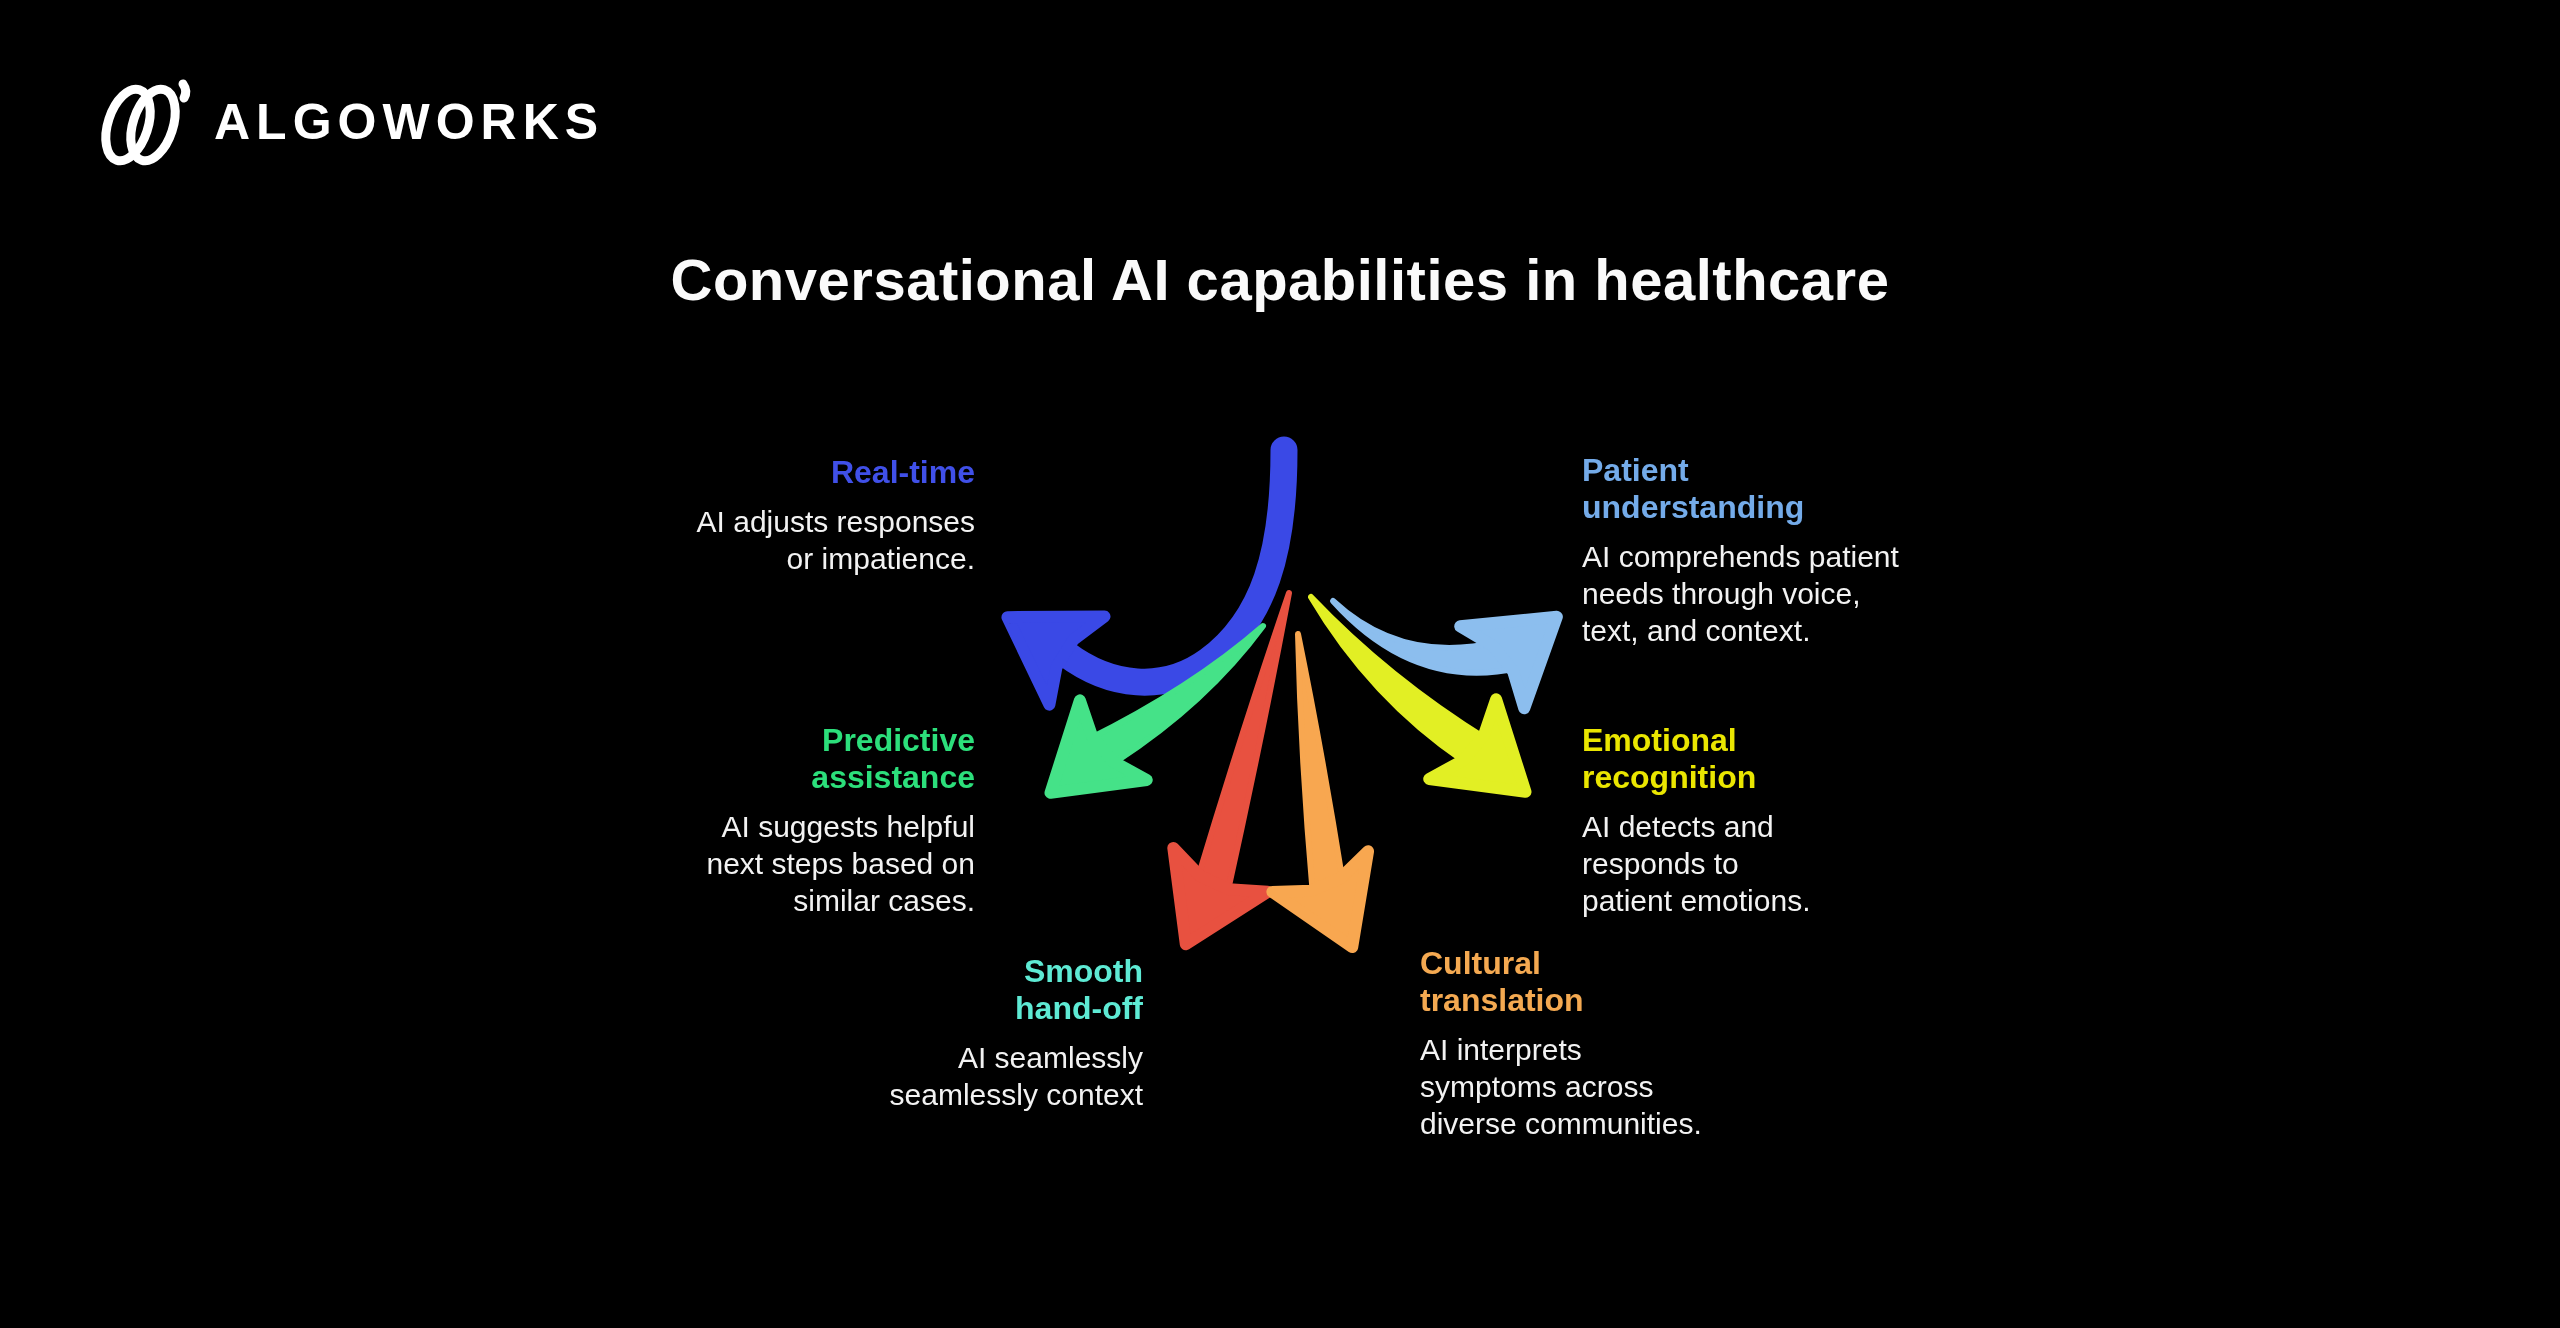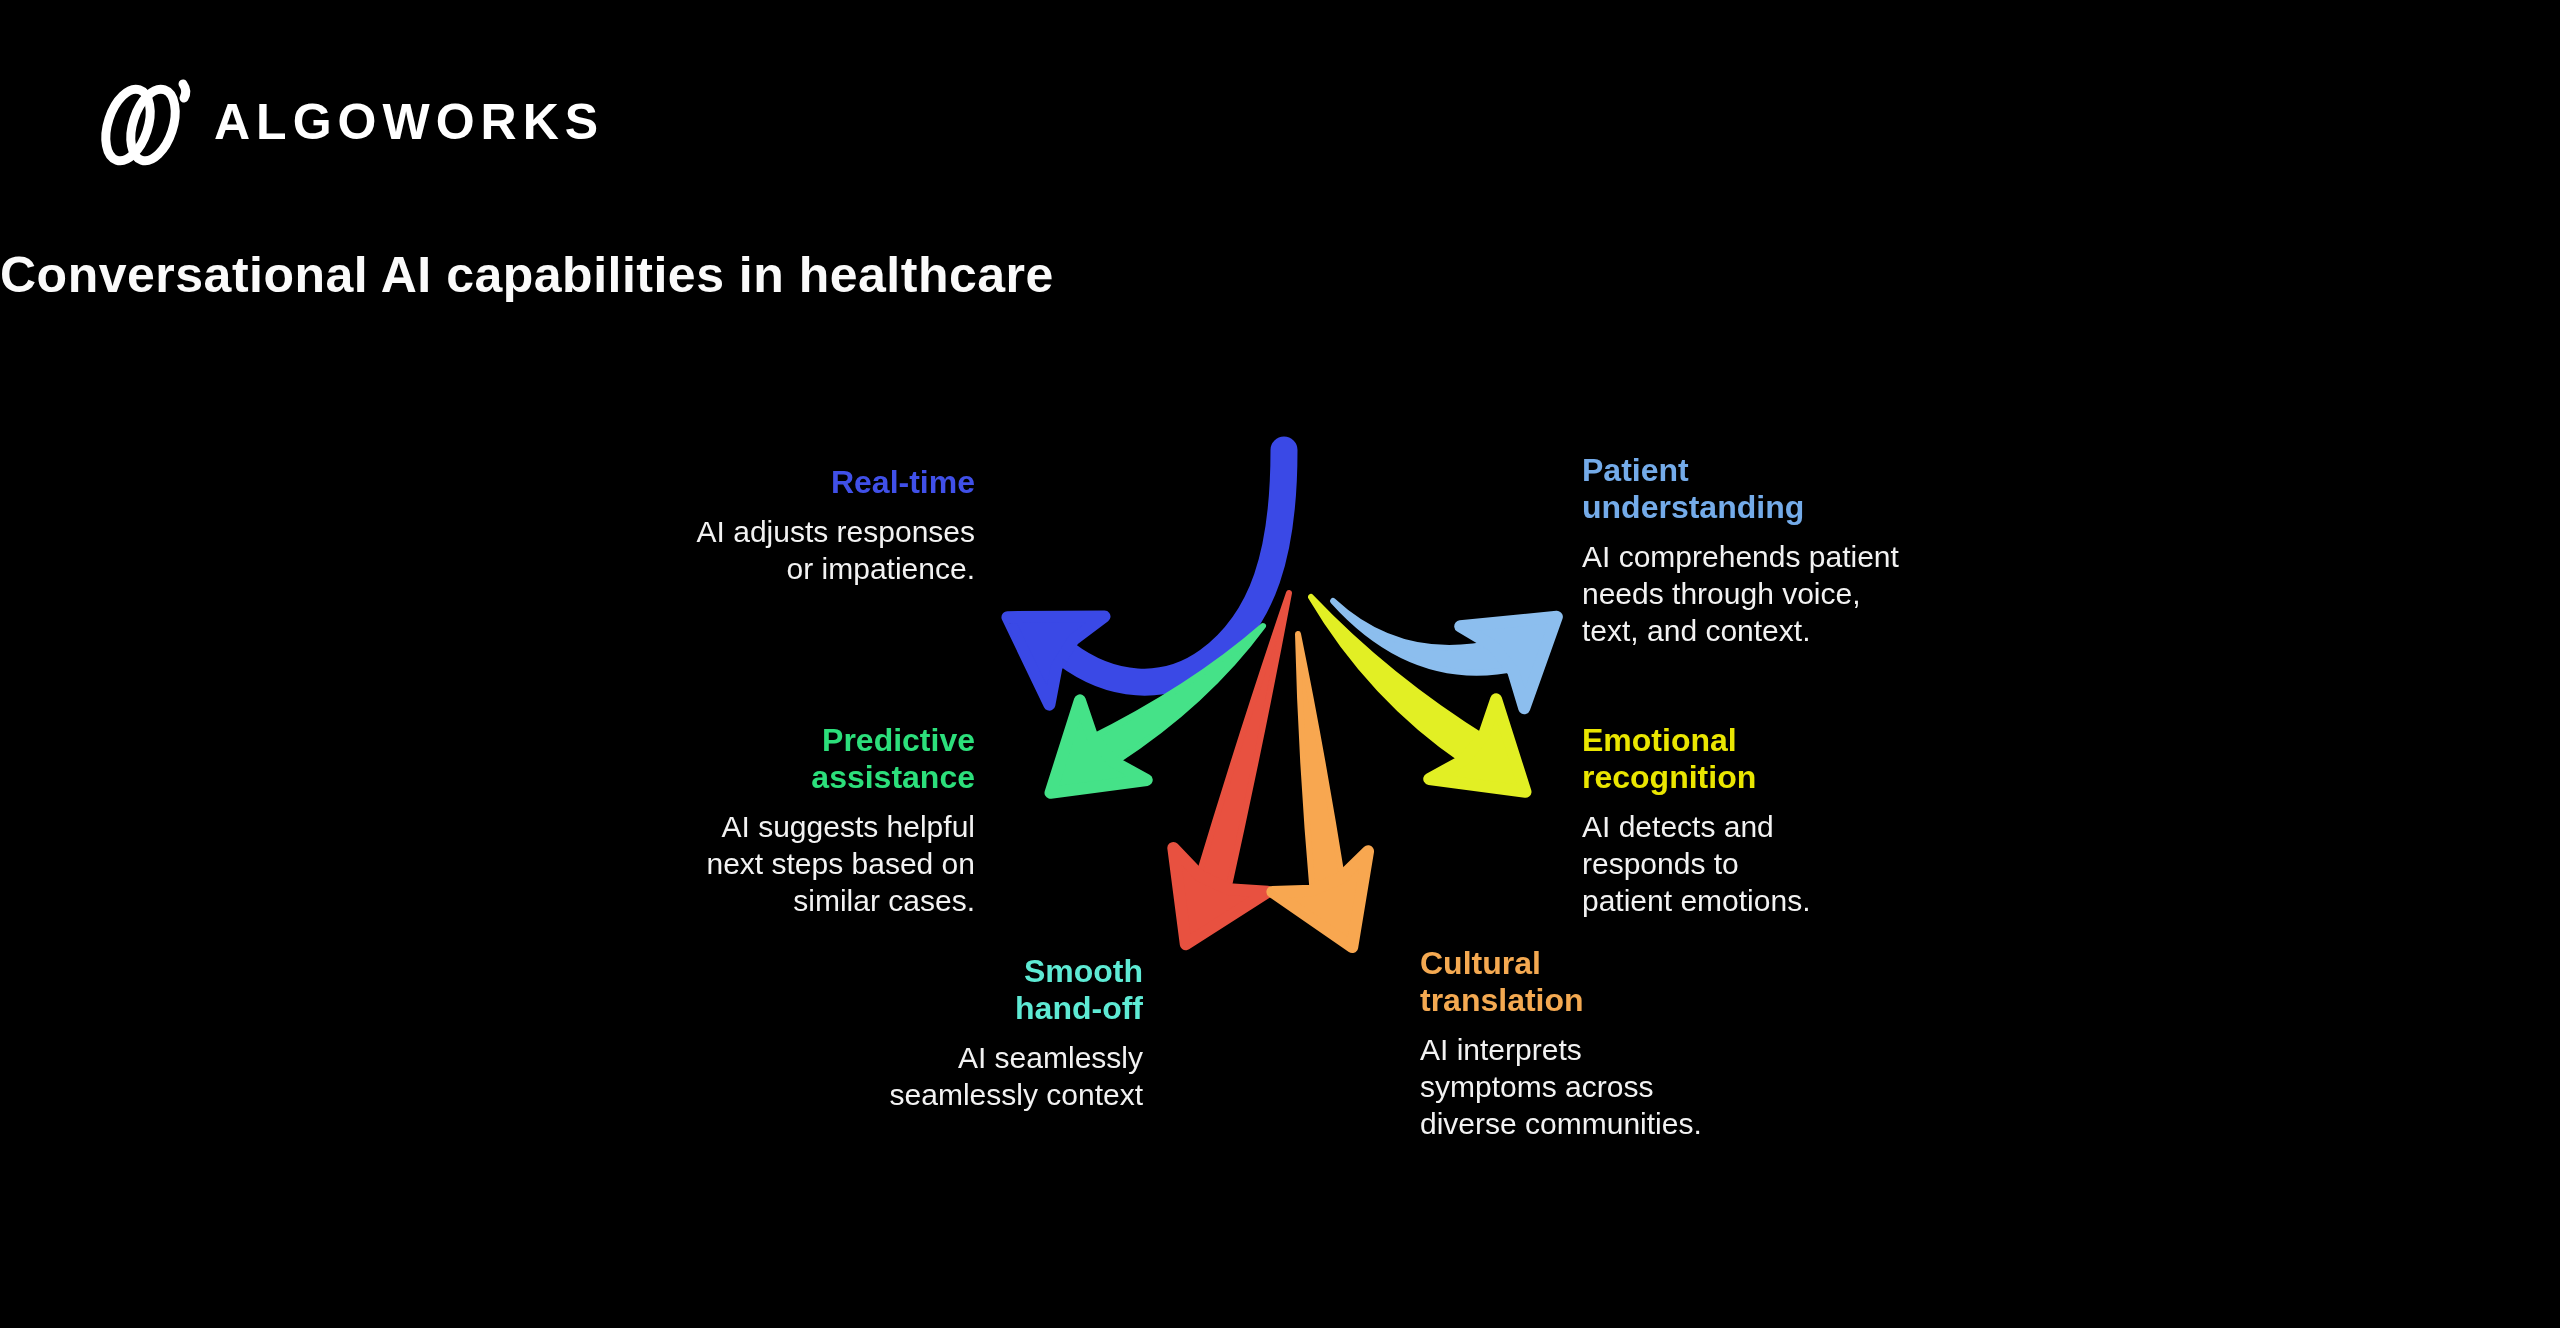--- a/index.html
+++ b/index.html
@@ -9,35 +9,35 @@
   }
   
   .logo{position:absolute;left:90px;top:74px;display:flex;align-items:center;gap:20px;}
   .logo svg{display:block;}
   .wordmark{
     color:#ffffff;font-size:50px;font-weight:700;letter-spacing:6px;
     line-height:92px;white-space:nowrap;
   }
   
   .title{
-    position:absolute;left:0;top:246px;width:2560px;
-    color:#fafafa;font-size:50px;font-weight:700;letter-spacing:0.5px;
+    position:absolute;left:0;top:246px;width:2560px;text-align:center;
+    color:#fafafa;font-size:58px;font-weight:700;letter-spacing:0.5px;
   }
   
   .arrows{position:absolute;left:0;top:0;pointer-events:none;}
   .shaft-stroke{fill:none;stroke-width:27px;stroke-linecap:round;}
   .shaft-fill{stroke-width:6px;stroke-linejoin:round;}
   .head{stroke-width:12px;stroke-linejoin:round;}
   
   .cap{position:absolute;}
   .cap .hd{font-size:32px;font-weight:700;line-height:37px;margin:0;}
   .cap .bd{margin-top:12px;font-size:30px;font-weight:400;line-height:37px;color:#f2f2f2;}
   .cap.right{text-align:right;}
   .cap.left{text-align:left;}
-  #cap-rt{left:595px;top:464px;width:380px;}
+  #cap-rt{left:595px;top:454px;width:380px;}
   #cap-pu{left:1582px;top:452px;width:430px;}
   #cap-pa{left:595px;top:722px;width:380px;}
   #cap-er{left:1582px;top:722px;width:430px;}
   #cap-sh{left:763px;top:945px;width:380px;}
   #cap-ct{left:1420px;top:945px;width:430px;}
 </style>
 </head>
 <body>
 
 <div class="stage">

